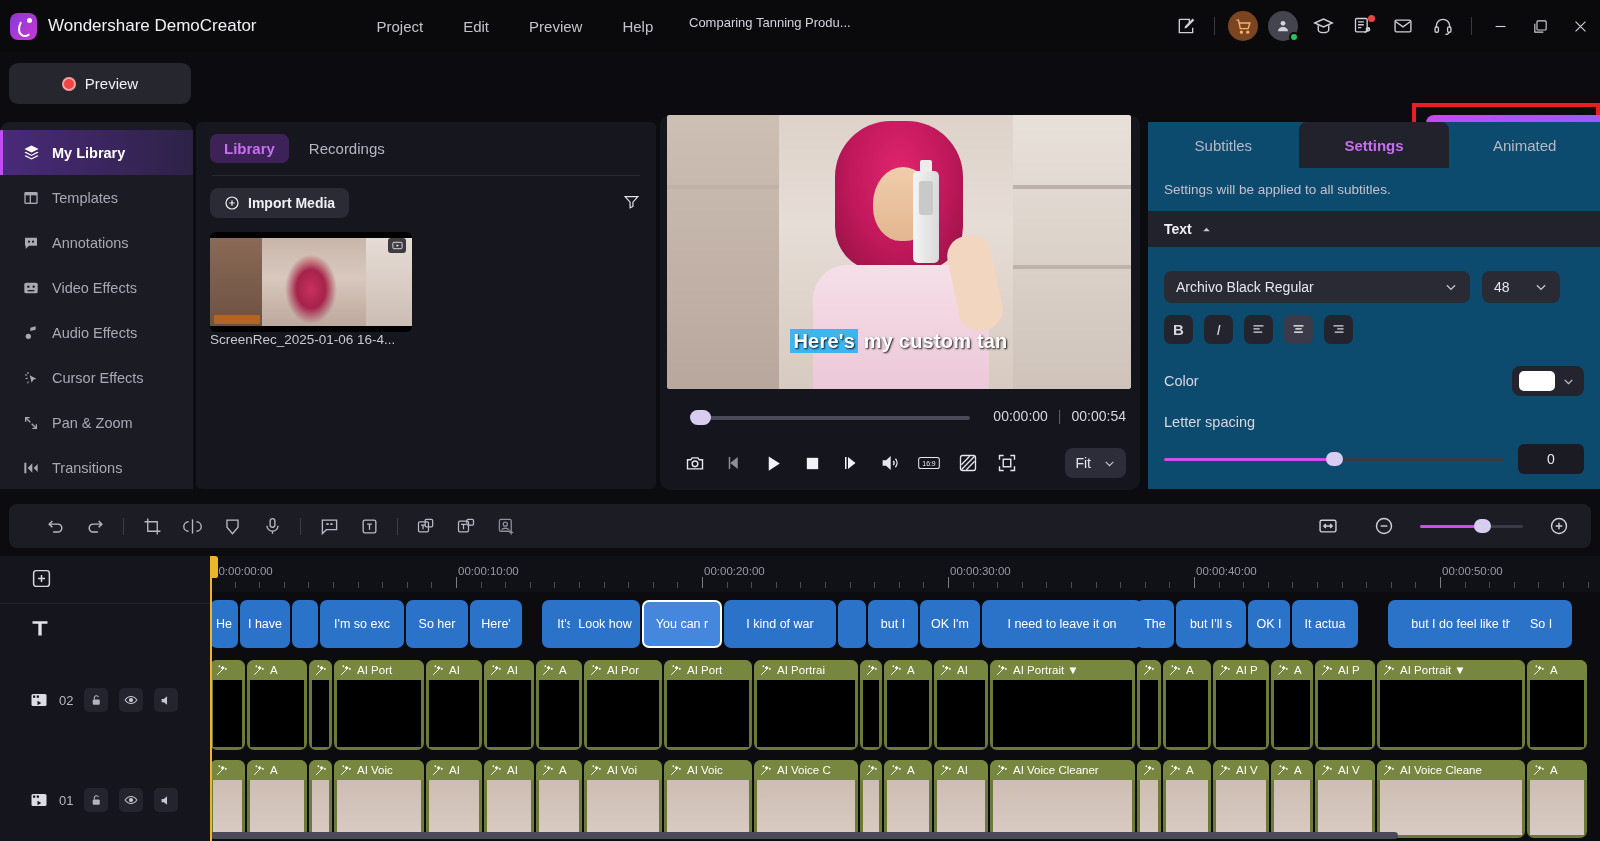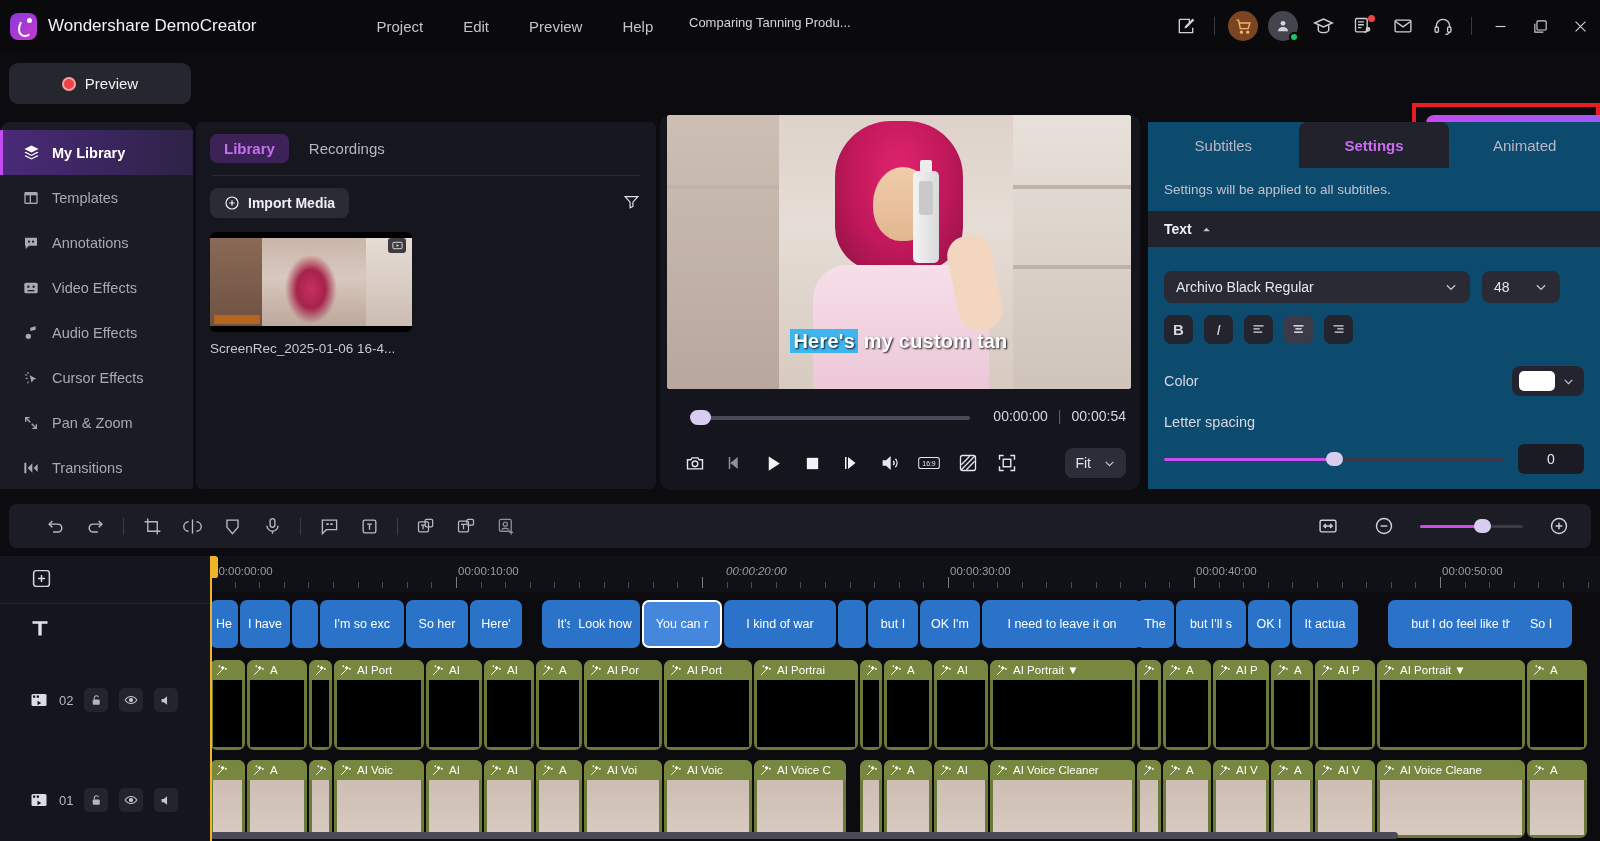--- a/index.html
+++ b/index.html
@@ -159,21 +159,21 @@
   .thumb .badge {
     position: absolute; right: 6px; top: 6px; width: 18px; height: 15px;
     background: rgba(24,24,30,.82); border-radius: 3px;
     display: flex; align-items: center; justify-content: center;
   }
   .thumb .tag {
     position: absolute; left: 4px; bottom: 8px; width: 46px; height: 9px;
     background: #b5651d; border-radius: 1px;
   }
   .media-name {
-    margin-top: 9px; font-size: 13.5px; color: #c8c8d2;
+    font-size: 13.5px; color: #c8c8d2;
     white-space: nowrap; overflow: hidden;
   }
 
   
   .preview {
     position: absolute; left: 660px; top: 115px; width: 480px; height: 375px;
     background: #15151d; border-radius: 10px;
   }
   .video {
     position: absolute; left: 7px; top: 0px; width: 464px; height: 274px;
@@ -960,21 +960,21 @@
               <path d="M13 4L7 9H3v6h4l6 5z"></path>
             </svg>
         </span>
       </div>
     </div>
 
     <div class="tl-body">
       <div class="ruler" id="ruler">
           <div class="rl-label" style="left: 2px;">00:00:00:00</div>
           <div class="rl-label" style="left: 248px;">00:00:10:00</div>
-          <div class="rl-label" style="left: 516px; font-style: italic;">00:00:20:00</div>
+          <div class="rl-label" style="left: 494px;">00:00:20:00</div>
           <div class="rl-label" style="left: 740px;">00:00:30:00</div>
           <div class="rl-label" style="left: 986px;">00:00:40:00</div>
           <div class="rl-label" style="left: 1232px;">00:00:50:00</div>
           <div class="tick major" style="left: 0px;"></div>
           <div class="tick minor" style="left: 25px;"></div>
           <div class="tick minor" style="left: 49px;"></div>
           <div class="tick minor" style="left: 74px;"></div>
           <div class="tick minor" style="left: 98px;"></div>
           <div class="tick minor" style="left: 123px;"></div>
           <div class="tick minor" style="left: 148px;"></div>
@@ -1410,21 +1410,21 @@
               <svg class="wand" width="13" height="13" viewBox="0 0 24 24" fill="none" stroke="#fff" stroke-width="1.7">
                 <path d="M4 20L16 8"></path>
                 <path d="M14 4l1 2 2 1-2 1-1 2-1-2-2-1 2-1z" fill="#fff"></path>
                 <circle cx="20" cy="9" r="1.1" fill="#fff"></circle>
                 <circle cx="8" cy="4" r="1" fill="#fff"></circle>
               </svg>
               <span>AI Voic</span>
             </div>
             <div class="bd"></div>
           </div>
-          <div class="vclip v1" style="left: 544px; width: 92px; height: 78px;">
+          <div class="vclip v1" style="left: 544px; width: 104px; height: 78px;">
             <div class="hd">
               <svg class="wand" width="13" height="13" viewBox="0 0 24 24" fill="none" stroke="#fff" stroke-width="1.7">
                 <path d="M4 20L16 8"></path>
                 <path d="M14 4l1 2 2 1-2 1-1 2-1-2-2-1 2-1z" fill="#fff"></path>
                 <circle cx="20" cy="9" r="1.1" fill="#fff"></circle>
                 <circle cx="8" cy="4" r="1" fill="#fff"></circle>
               </svg>
               <span>AI Voice C</span>
             </div>
             <div class="bd"></div>

